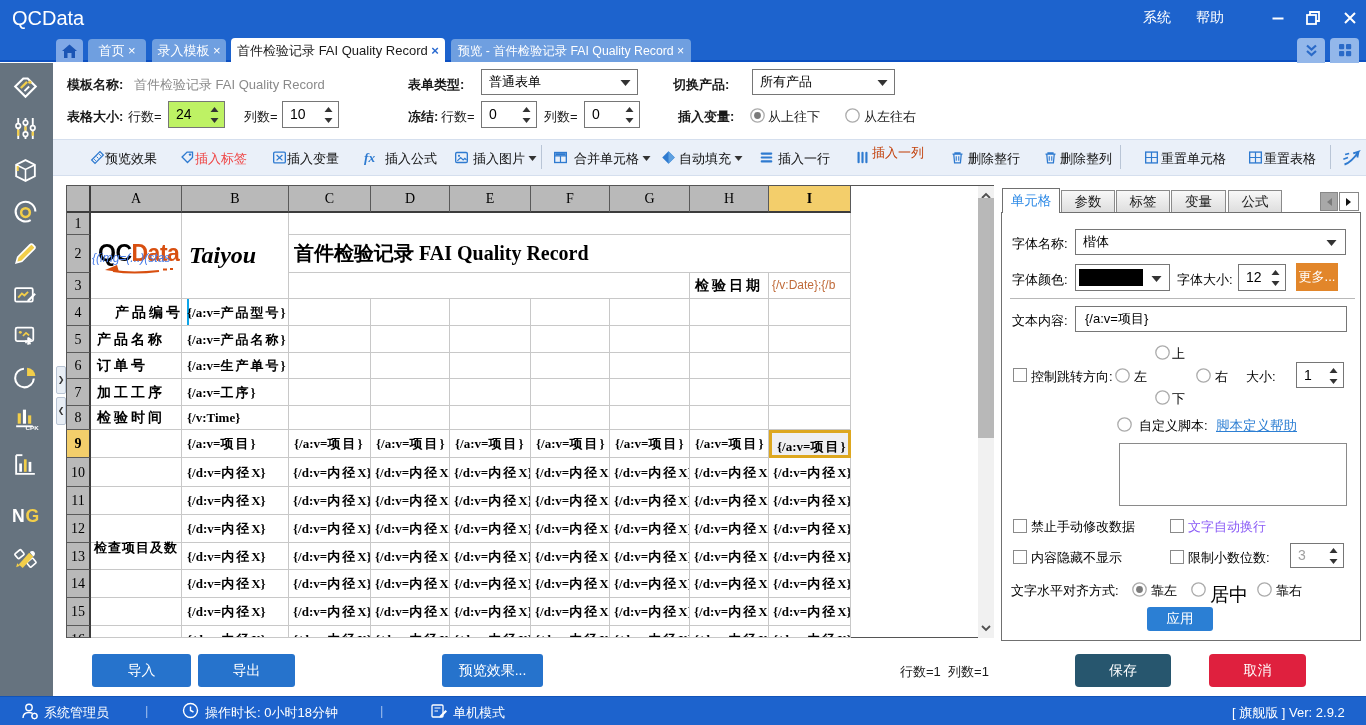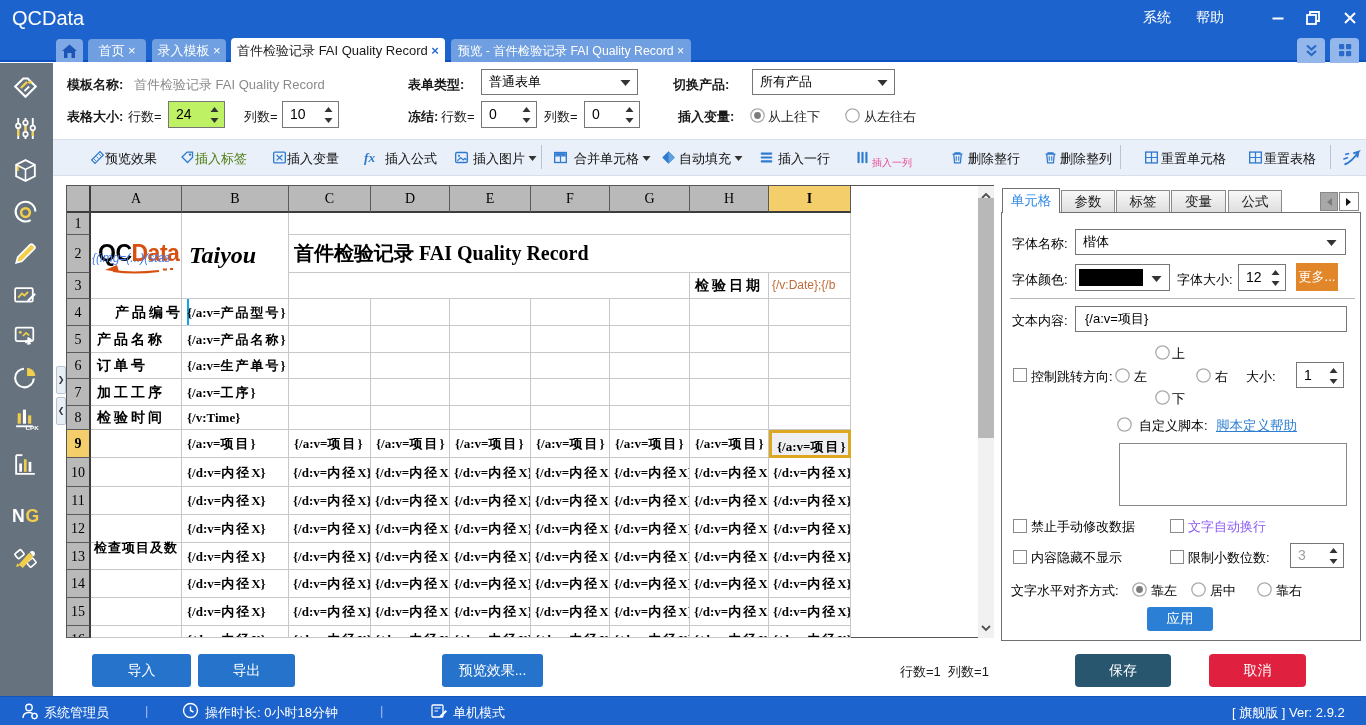--- a/index.html
+++ b/index.html
@@ -171,21 +171,21 @@
 <div class="abs" style="left:53px;top:139px;width:1313px;height:37px;background:#eaf0f9;border-top:1px solid #d5dfee;border-bottom:1px solid #d5dfee;"></div>
 <svg class="abs" style="left:90px;top:150px;" width="15" height="15" viewBox="0 0 18 18">
       <path d="M2 12 L12 2 L16 6 L6 16 Z" fill="none" stroke="#2e7ad0" stroke-width="1.5"></path>
       <path d="M5 11 L7 13 M8 8 L10 10 M11 5 L13 7" stroke="#2e7ad0" stroke-width="1.2"></path>
     </svg>
 <div class="abs" style="left:105px;top:150px;font-size:13px;color:#111;">预览效果</div>
 <svg class="abs" style="left:180px;top:150px;" width="15" height="15" viewBox="0 0 18 18">
       <path d="M2.5 8.5 L8.5 2.5 L15 2.5 L15 9 L9 15 Z" fill="none" stroke="#2e7ad0" stroke-width="1.6"></path>
       <circle cx="12" cy="5.5" r="1.4" fill="#2e7ad0"></circle>
     </svg>
-<div class="abs" style="left:195px;top:150px;font-size:13px;color:#4d7c0f;text-align:center;">插入标签</div>
+<div class="abs" style="left:195px;top:150px;font-size:13px;color:#ef4444;text-align:center;">插入标签</div>
 <svg class="abs" style="left:272px;top:150px;" width="15" height="15" viewBox="0 0 18 18">
       <rect x="2" y="2.5" width="14" height="13" rx="1.5" fill="none" stroke="#2e7ad0" stroke-width="1.6"></rect>
       <path d="M5.5 6 L12.5 12.5 M12.5 6 L5.5 12.5" stroke="#2e7ad0" stroke-width="1.5"></path>
     </svg>
 <div class="abs" style="left:287px;top:150px;font-size:13px;color:#111;">插入变量</div>
 <svg class="abs" style="left:364px;top:150px;" width="15" height="15" viewBox="0 0 18 18">
       <text x="0" y="14.5" font-size="16" font-style="italic" font-weight="bold" fill="#2e7ad0" font-family="Liberation Serif, serif">fx</text>
     </svg>
 <div class="abs" style="left:385px;top:150px;font-size:13px;color:#111;">插入公式</div>
 <svg class="abs" style="left:454px;top:150px;" width="15" height="15" viewBox="0 0 18 18">
@@ -219,21 +219,21 @@
       <rect x="2" y="3" width="14" height="2.6" rx="1.3" fill="#2e7ad0"></rect>
       <rect x="2" y="7.7" width="14" height="2.6" rx="1.3" fill="#2e7ad0"></rect>
       <rect x="2" y="12.4" width="14" height="2.6" rx="1.3" fill="#2e7ad0"></rect>
     </svg>
 <div class="abs" style="left:778px;top:150px;font-size:13px;color:#111;">插入一行</div>
 <svg class="abs" style="left:855px;top:150px;" width="15" height="15" viewBox="0 0 18 18">
       <rect x="3" y="2" width="2.6" height="14" rx="1.3" fill="#2e7ad0"></rect>
       <rect x="7.7" y="2" width="2.6" height="14" rx="1.3" fill="#2e7ad0"></rect>
       <rect x="12.4" y="2" width="2.6" height="14" rx="1.3" fill="#2e7ad0"></rect>
     </svg>
-<div class="abs" style="left:872px;top:156px;font-size:10px;color:#ec4899;">插入一列</div>
+<div class="abs" style="left:872px;top:144px;font-size:13px;color:#c2410c;">插入一列</div>
 <svg class="abs" style="left:950px;top:150px;" width="15" height="15" viewBox="0 0 18 18">
       <path d="M3 5 H15 M6 5 V3.5 H12 V5 M4.5 5 L5.5 15.5 H12.5 L13.5 5" fill="none" stroke="#2e7ad0" stroke-width="1.5"></path>
       <path d="M7.5 7.5 V13 M10.5 7.5 V13" stroke="#2e7ad0" stroke-width="1.3"></path>
     </svg>
 <div class="abs" style="left:968px;top:150px;font-size:13px;color:#111;">删除整行</div>
 <svg class="abs" style="left:1043px;top:150px;" width="15" height="15" viewBox="0 0 18 18">
       <path d="M3 5 H15 M6 5 V3.5 H12 V5 M4.5 5 L5.5 15.5 H12.5 L13.5 5" fill="none" stroke="#2e7ad0" stroke-width="1.5"></path>
       <path d="M7.5 7.5 V13 M10.5 7.5 V13" stroke="#2e7ad0" stroke-width="1.3"></path>
     </svg>
 <div class="abs" style="left:1060px;top:150px;font-size:13px;color:#111;">删除整列</div>
@@ -605,21 +605,21 @@
       </svg></div>
 <div class="abs" style="left:1011px;top:582px;font-size:13px;color:#000;">文字水平对齐方式:</div>
 <svg class="abs" style="left:1131.5px;top:581.5px;" width="15.0" height="15.0" viewBox="0 0 15.0 15.0">
 <circle cx="7.5" cy="7.5" r="6.7" fill="#fff" stroke="#ababab" stroke-width="1.3"></circle>
       <circle cx="7.5" cy="7.5" r="3.4" fill="#7b7b7b"></circle>
     </svg>
 <div class="abs" style="left:1151px;top:582px;font-size:13px;color:#000;">靠左</div>
 <svg class="abs" style="left:1190.5px;top:581.5px;" width="15.0" height="15.0" viewBox="0 0 15.0 15.0">
 <circle cx="7.5" cy="7.5" r="6.7" fill="#fff" stroke="#ababab" stroke-width="1.3"></circle>
     </svg>
-<div class="abs" style="left:1210px;top:582px;font-size:13px;color:#000;">居中</div>
+<div class="abs" style="left:1210px;top:582px;font-size:19px;color:#000;">居中</div>
 <svg class="abs" style="left:1256.5px;top:581.5px;" width="15.0" height="15.0" viewBox="0 0 15.0 15.0">
 <circle cx="7.5" cy="7.5" r="6.7" fill="#fff" stroke="#ababab" stroke-width="1.3"></circle>
     </svg>
 <div class="abs" style="left:1276px;top:582px;font-size:13px;color:#000;">靠右</div>
 <div class="abs" style="left:1147px;top:607px;width:66px;height:24px;background:#2b7fd4;border-radius:3px;color:#fff;font-size:13.5px;text-align:center;line-height:24px;">应用</div>
 <div class="abs" style="left:92px;top:654px;width:99px;height:33px;background:#2673cc;border-radius:3px;color:#fff;font-size:14px;text-align:center;line-height:33px;">导入</div>
 <div class="abs" style="left:198px;top:654px;width:97px;height:33px;background:#2673cc;border-radius:3px;color:#fff;font-size:14px;text-align:center;line-height:33px;">导出</div>
 <div class="abs" style="left:442px;top:654px;width:101px;height:33px;background:#2673cc;border-radius:3px;color:#fff;font-size:14px;text-align:center;line-height:33px;">预览效果...</div>
 <div class="abs" style="left:900px;top:663px;font-size:13px;color:#1a1a1a;">行数=1&nbsp;&nbsp;列数=1</div>
 <div class="abs" style="left:1075px;top:654px;width:96px;height:33px;background:#27566e;border-radius:4px;color:#fff;font-size:14px;text-align:center;line-height:33px;">保存</div>

